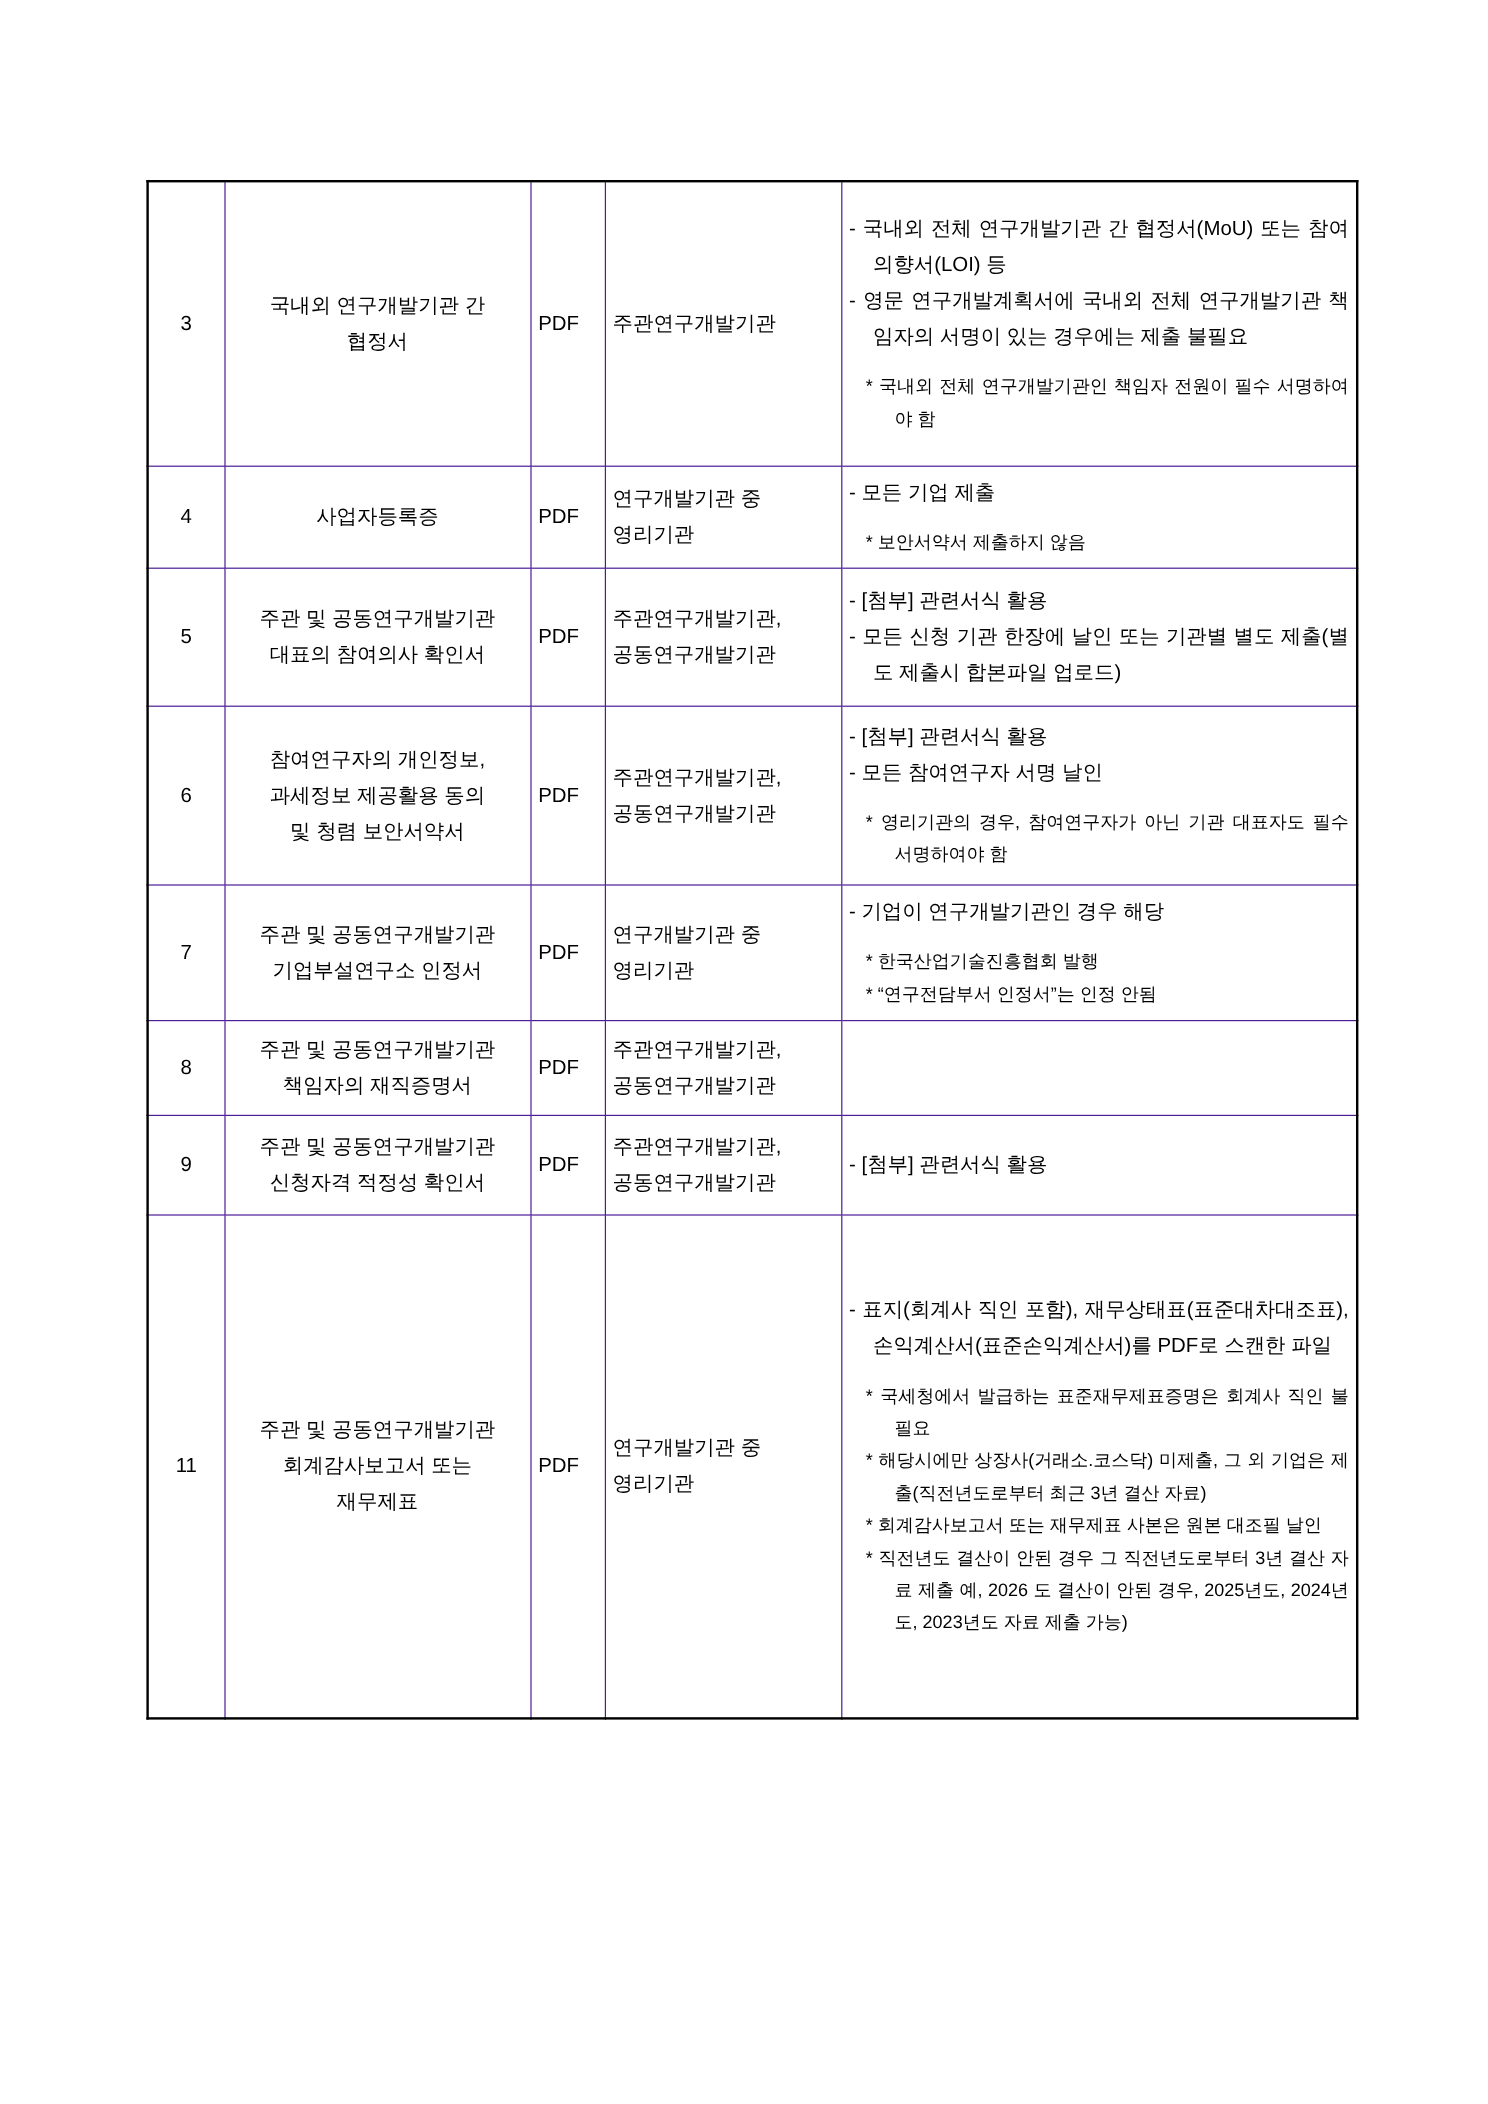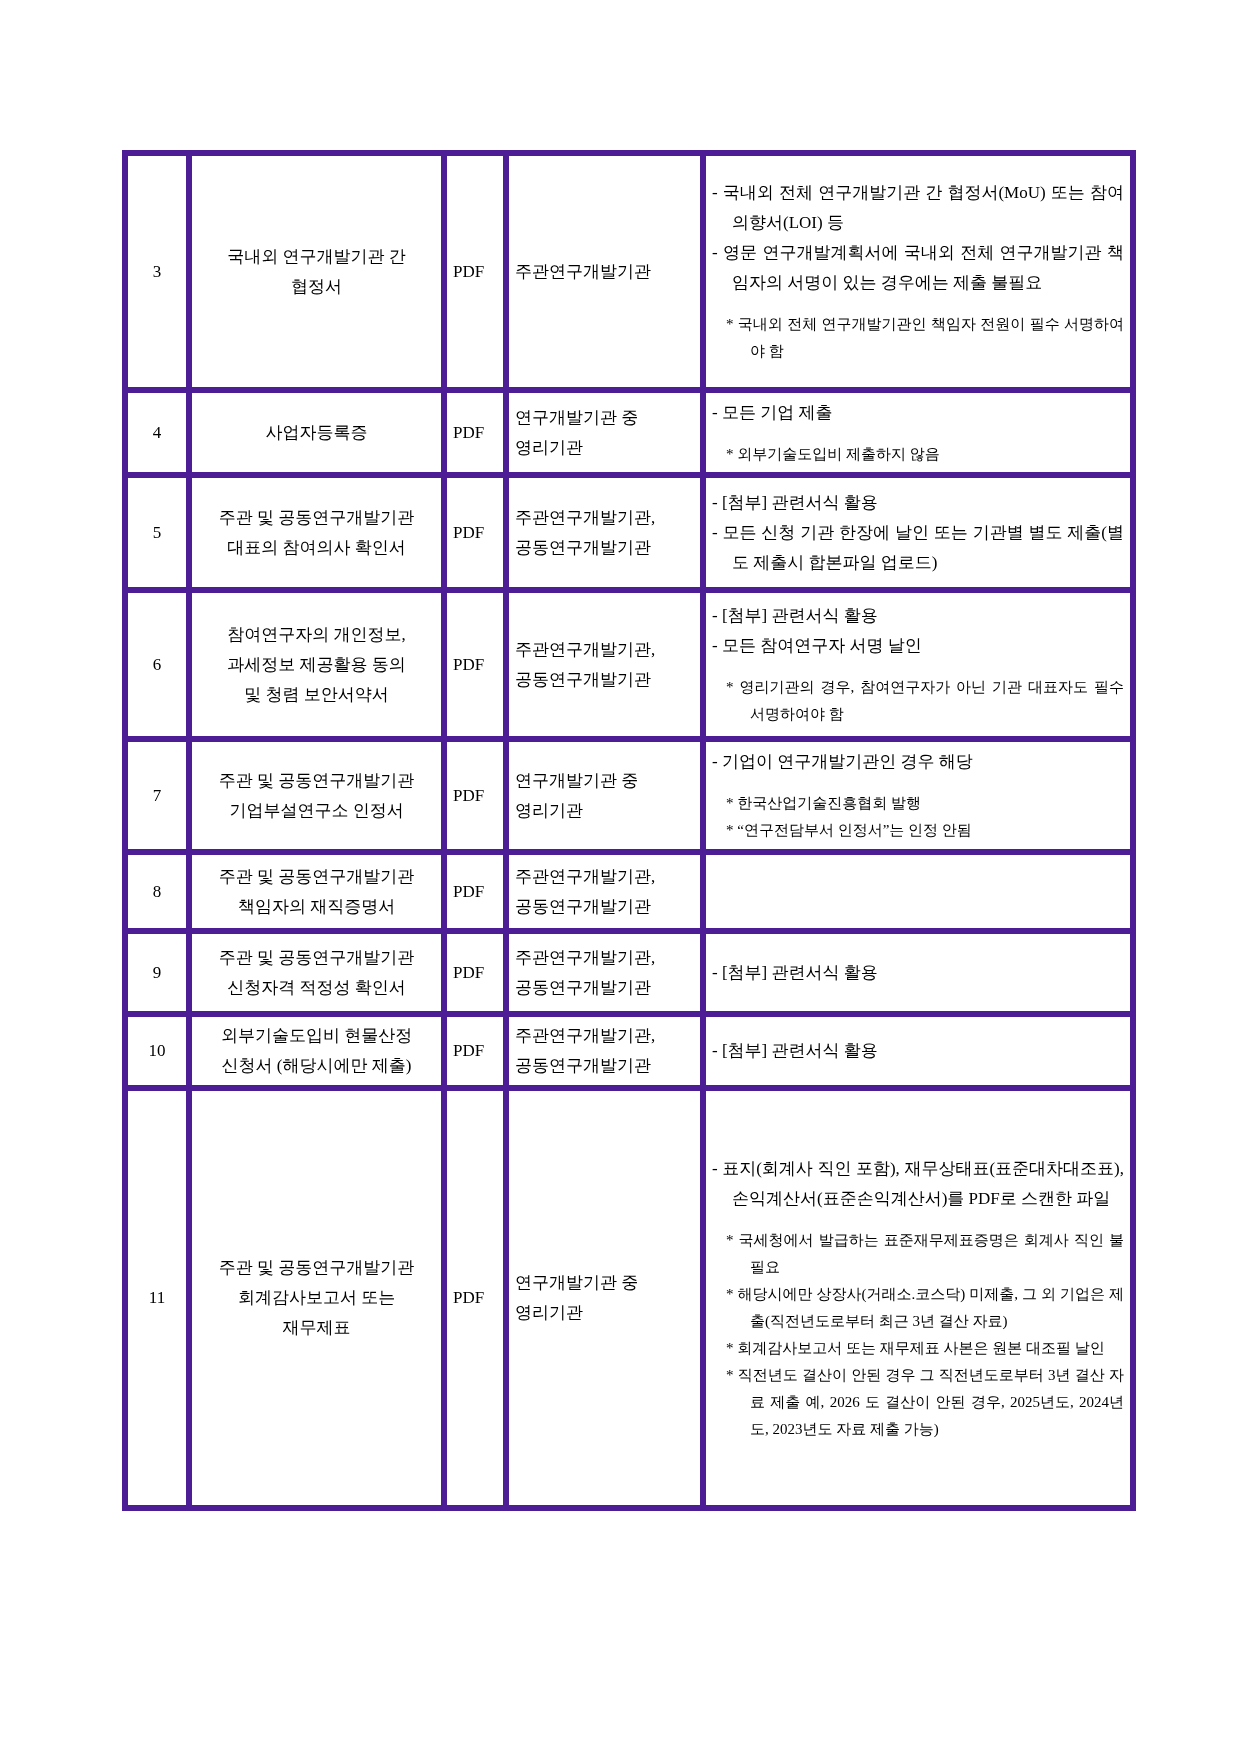--- a/index.html
+++ b/index.html
@@ -15,24 +15,23 @@
   table.doc-table {
     position: absolute;
     left: 122px;
     top: 150px;
     width: 1008px;
     border-collapse: collapse;
     table-layout: fixed;
     border: 2px solid #000;
   }
   table.doc-table td {
-    border: 6px solid #4c1d95;
+    border: 1px solid #4c1d95;
     vertical-align: middle;
     padding: 4px 6px;
-    font-family: Liberation Serif, serif;
   }
   td.c-no {
     text-align: center;
     font-size: 17px;
   }
   td.c-doc {
     text-align: center;
     font-size: 17px;
     line-height: 30px;
     white-space: pre-line;
@@ -108,21 +107,21 @@
   </tr>
         <tr class="doc-row" style="height: 85px;">
     <td class="c-no"><span>4</span></td>
     <td class="c-doc"><span>사업자등록증</span></td>
     <td class="c-fmt"><span>PDF</span></td>
     <td class="c-sub"><span>연구개발기관 중
 영리기관</span></td>
     <td class="c-notes">
             <div class="notes">
               <div class="note-item">- 모든 기업 제출</div>
-              <div class="note-item note-star gap-before">* 외부기술도입비 제출하지 않음</div>
+              <div class="note-item note-star gap-before">* 보안서약서 제출하지 않음</div>
             </div>
           </td>
   </tr>
         <tr class="doc-row" style="height: 115px;">
     <td class="c-no"><span>5</span></td>
     <td class="c-doc"><span>주관 및 공동연구개발기관
 대표의 참여의사 확인서</span></td>
     <td class="c-fmt"><span>PDF</span></td>
     <td class="c-sub"><span>주관연구개발기관,
 공동연구개발기관</span></td>
@@ -181,33 +180,20 @@
 신청자격 적정성 확인서</span></td>
     <td class="c-fmt"><span>PDF</span></td>
     <td class="c-sub"><span>주관연구개발기관,
 공동연구개발기관</span></td>
     <td class="c-notes">
             <div class="notes">
               <div class="note-item">- [첨부] 관련서식 활용</div>
             </div>
           </td>
   </tr>
-        <tr class="doc-row" style="height: 69px;">
-    <td class="c-no"><span>10</span></td>
-    <td class="c-doc"><span>외부기술도입비 현물산정
-신청서 (해당시에만 제출)</span></td>
-    <td class="c-fmt"><span>PDF</span></td>
-    <td class="c-sub"><span>주관연구개발기관,
-공동연구개발기관</span></td>
-    <td class="c-notes">
-            <div class="notes">
-              <div class="note-item">- [첨부] 관련서식 활용</div>
-            </div>
-          </td>
-  </tr>
         <tr class="doc-row" style="height: 420px;">
     <td class="c-no"><span>11</span></td>
     <td class="c-doc"><span>주관 및 공동연구개발기관
 회계감사보고서 또는
 재무제표</span></td>
     <td class="c-fmt"><span>PDF</span></td>
     <td class="c-sub"><span>연구개발기관 중
 영리기관</span></td>
     <td class="c-notes">
             <div class="notes">

